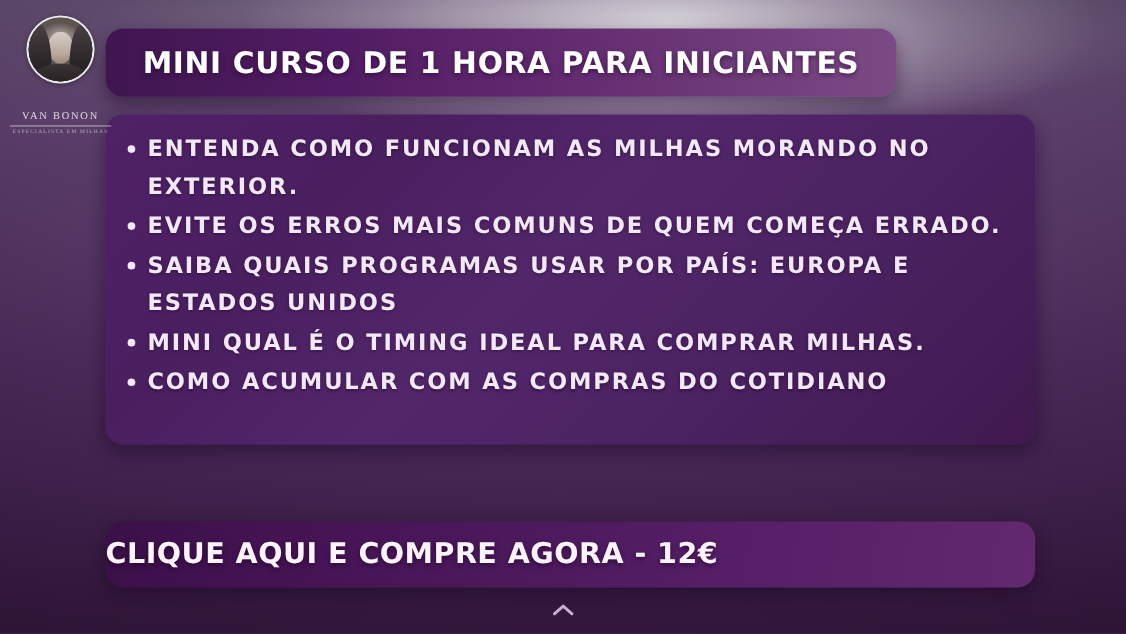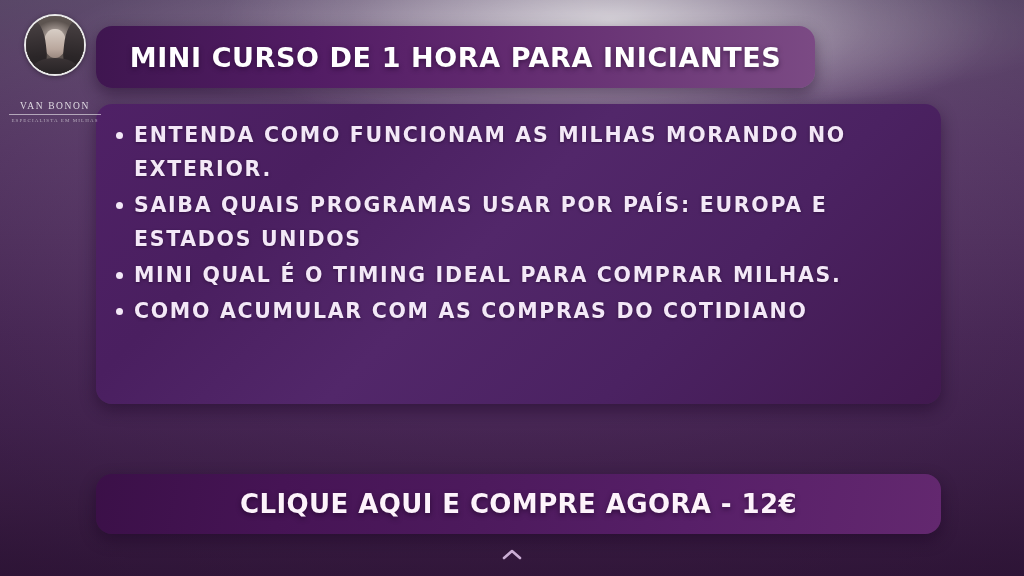--- a/index.html
+++ b/index.html
@@ -240,21 +240,21 @@
     width: 845px;
     height: 60px;
     background: linear-gradient(100deg,
         #3b1048 0%,
         #461455 22%,
         #4d1a5d 46%,
         #571f68 70%,
         #63286f 100%);
     display: flex;
     align-items: center;
-    justify-content: center;
+    justify-content: flex-start;
     cursor: pointer;
     z-index: 5;
   }
   #cta-button .cta-label {
     font-family: "DejaVu Sans", sans-serif;
     font-weight: bold;
     font-size: 26px;
     letter-spacing: 0.4px;
     color: #fdf3fb;
     text-shadow: 0 2px 5px rgba(25,4,35,0.6);
@@ -298,20 +298,21 @@
     <div class="brand-tag">ESPECIALISTA EM MILHAS</div>
   </div>
 
   <div class="panel" id="header-banner">
     <div class="title">MINI CURSO DE 1 HORA PARA INICIANTES</div>
   </div>
 
   <div class="panel" id="bullets-card">
     <ul class="bullets">
       <li>ENTENDA COMO FUNCIONAM AS MILHAS MORANDO NO EXTERIOR.</li>
+      <li>EVITE OS ERROS MAIS COMUNS DE QUEM COMEÇA ERRADO.</li>
       <li>SAIBA QUAIS PROGRAMAS USAR POR PAÍS: EUROPA E ESTADOS UNIDOS</li>
       <li>MINI QUAL É O TIMING IDEAL PARA COMPRAR MILHAS.</li>
       <li>COMO ACUMULAR COM AS COMPRAS DO COTIDIANO</li>
     </ul>
   </div>
 
   <div class="panel" id="cta-button">
     <div class="cta-label">CLIQUE AQUI E COMPRE AGORA - 12€</div>
   </div>
 

